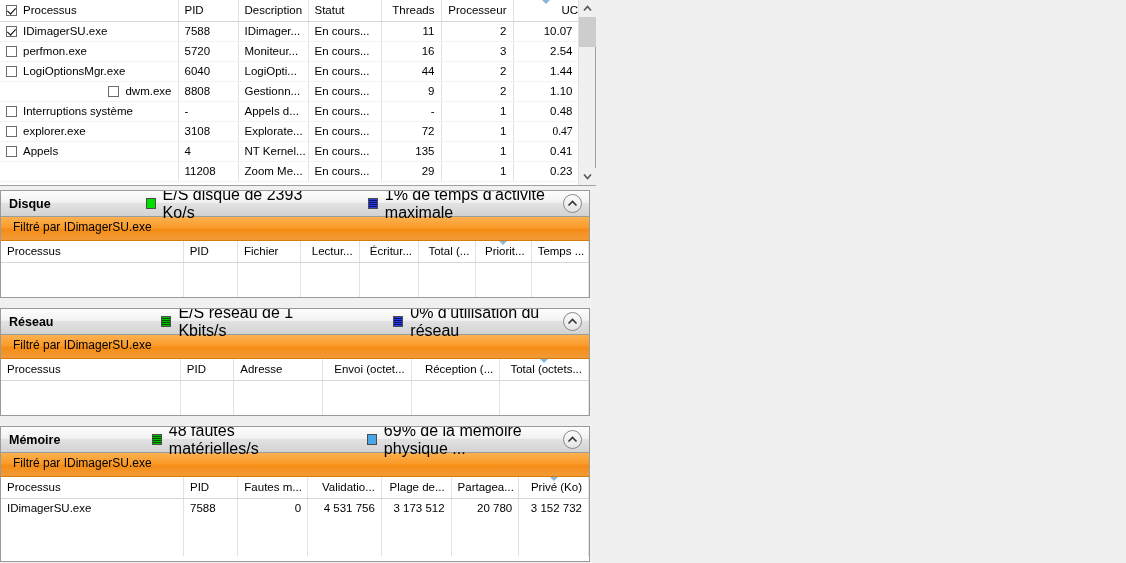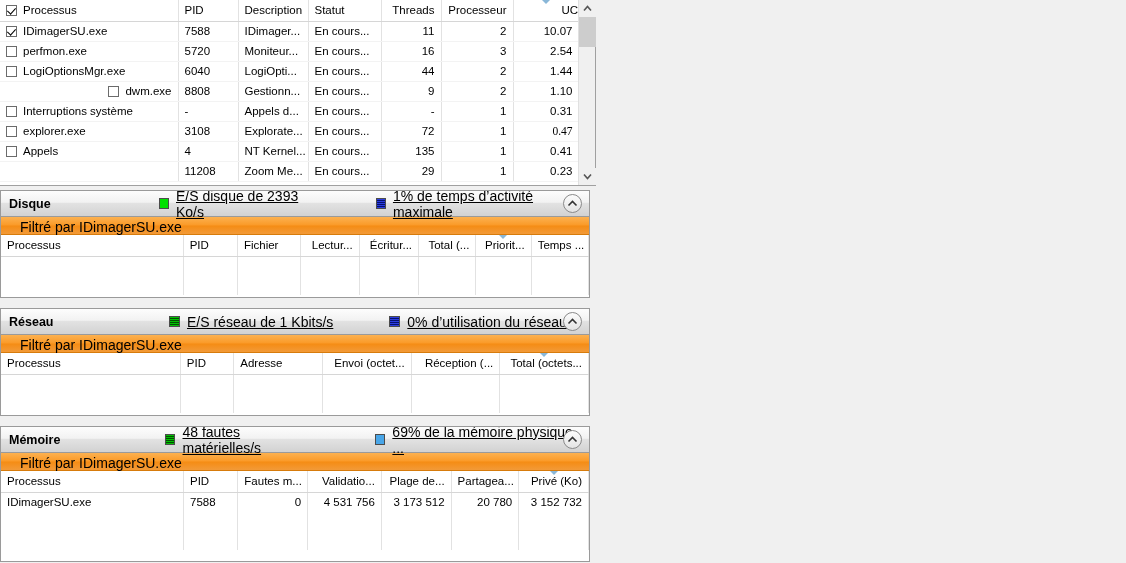--- a/index.html
+++ b/index.html
@@ -107,21 +107,21 @@
   }
   .sec-head {
     height: 26px;
     background: linear-gradient(to bottom, #fdfdfd 0%, #f2f2f2 45%, #e2e2e2 50%, #d2d2d2 100%);
     border-bottom: 1px solid #9a9a9a;
     display: flex; align-items: center;
     padding: 0 6px 0 8px;
     position: relative;
   }
   .sec-title { font-weight: bold; font-size: 12.5px; width: 160px; }
-  .legend { display: flex; align-items: center; font-size: 14px; text-decoration: underline; }
+  .legend { display: flex; align-items: center; font-size: 16px; }
   .legend + .legend { margin-left: 40px; }
   .swatch {
     width: 11px; height: 11px; margin-right: 7px;
     border: 1px solid #4c4c4c;
     display: inline-block;
   }
   .sw-green { background: #00e000; }
   .sw-greendot {
     background:
       repeating-linear-gradient(0deg, #00c000 0 1px, #004f00 1px 2px),
@@ -137,25 +137,25 @@
   .chev-btn {
     position: absolute; right: 7px; top: 3px;
     width: 19px; height: 19px; border-radius: 50%;
     background: linear-gradient(to bottom,#fcfcfc,#e4e4e4);
     border: 1px solid #8a8a8a;
     display: flex; align-items: center; justify-content: center;
   }
   .chev-btn svg { display: block; }
 
   .filterbar {
-    height: 18px; line-height: 21px;
+    height: 24px; line-height: 21px;
     background: linear-gradient(to bottom, #fcb150 0%, #fa9a28 48%, #f58c14 52%, #f29a38 100%);
     border-bottom: 1px solid #d77b0b;
-    padding: 0 19px;
-    font-size: 14px;
+    padding: 0 12px;
+    font-size: 12px;
     color: #000;
   }
 
   .sec-grid { background: #fff; }
   .sec-grid table.g th { border-bottom: 1px solid #d6d6d6; }
   .sec-grid table.g td { border-bottom: none; }
   .sec-grid .filler td { border-right: 1px solid #e2e2e2; }
 
   
   #right-panel {
@@ -229,21 +229,21 @@
                 <td style="width: 72px; text-align: right;">2</td>
                 <td style="width: 66px; text-align: right;">1.10</td>
               </tr>
               <tr>
                 <td style="width: 178px; text-align: left;"><span class="cb"></span><span>Interruptions système</span></td>
                 <td style="width: 60px; text-align: left;">-</td>
                 <td style="width: 70px; text-align: left;">Appels d...</td>
                 <td style="width: 73px; text-align: left;">En cours...</td>
                 <td style="width: 60px; text-align: right;">-</td>
                 <td style="width: 72px; text-align: right;">1</td>
-                <td style="width: 66px; text-align: right;">0.31</td>
+                <td style="width: 66px; text-align: right;">0.48</td>
               </tr>
               <tr>
                 <td style="width: 178px; text-align: left;"><span class="cb"></span><span>explorer.exe</span></td>
                 <td style="width: 60px; text-align: left;">3108</td>
                 <td style="width: 70px; text-align: left;">Explorate...</td>
                 <td style="width: 73px; text-align: left;">En cours...</td>
                 <td style="width: 60px; text-align: right;">72</td>
                 <td style="width: 72px; text-align: right;">1</td>
                 <td style="width: 66px; text-align: right; font-family: Liberation Serif, serif;">0.47</td>
               </tr>

